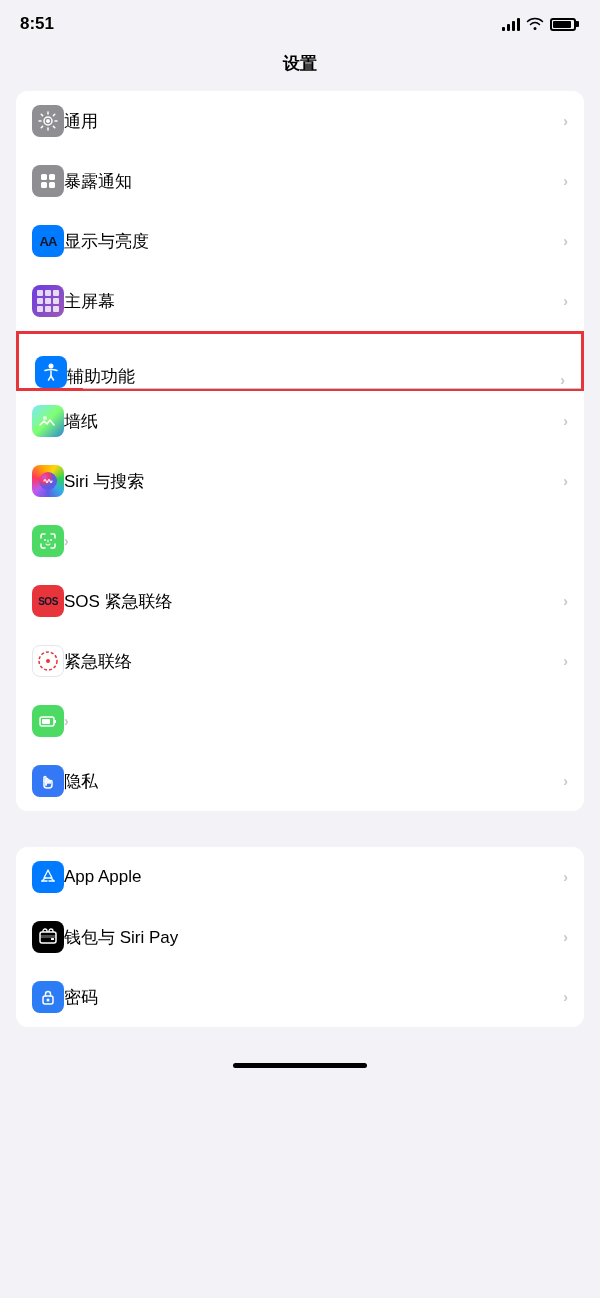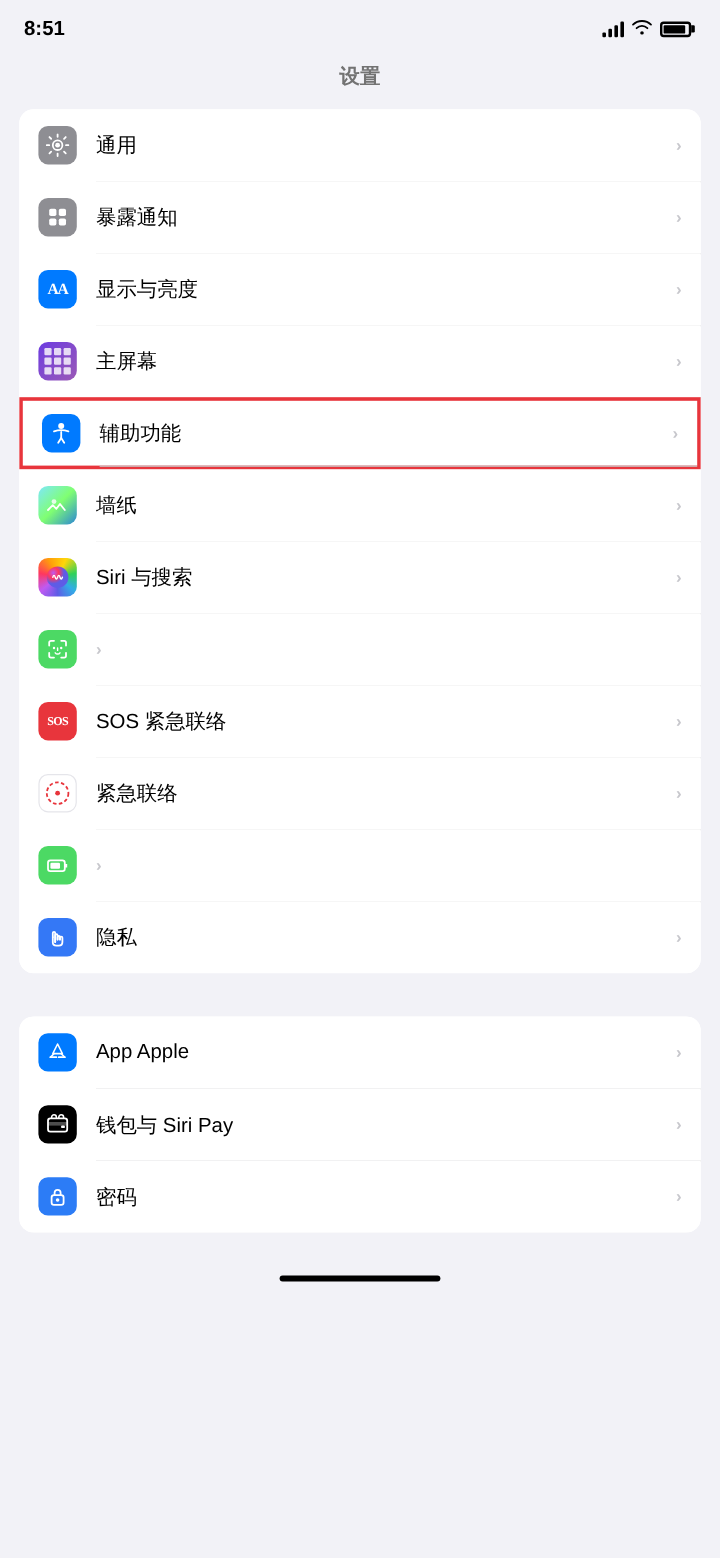--- a/index.html
+++ b/index.html
@@ -67,21 +67,21 @@
       border-radius: 1px;
       height: 100%;
       width: 90%;
     }
 
     
     .page-title {
       text-align: center;
       font-size: 17px;
       font-weight: 600;
-      color: #737373;
+      color: #000000;
       padding: 10px 0 16px 0;
       background: #f2f2f7;
     }
 
     
     .settings-group {
       background: #fff;
       border-radius: 12px;
       margin: 0 16px 36px 16px;
       overflow: hidden;
@@ -103,29 +103,27 @@
       left: 64px;
       right: 0;
       height: 0.5px;
       background: #c6c6c8;
     }
 
     .row-icon {
       width: 32px;
       height: 32px;
       border-radius: 8px;
-      margin-right: 16px;
       flex-shrink: 0;
       display: flex;
       align-items: center;
       justify-content: center;
       font-size: 18px;
-      color: #ffffff;
+      color: #0f172a;
       overflow: hidden;
-      font-family: Liberation Serif, serif;
     }
 
     .row-label {
       flex: 1;
       font-size: 17px;
       color: #000;
     }
 
     .row-chevron {
       color: #c7c7cc;
@@ -253,21 +251,21 @@
           <div class="grid-dot"></div>
         <div class="grid-dot"></div>
           <div class="grid-dot"></div>
           <div class="grid-dot"></div>
       </div>
     </div>
     <span class="row-label">主屏幕</span>
     <span class="row-chevron">›</span>
   </div>
 
-  <div class="settings-row" style="border: 3px solid #e8353c; position: relative; z-index:2;">
+  <div class="settings-row" style="border: 3px solid #e8353c; position: relative; z-index:2;align-items:flex-end;">
     <div class="row-icon icon-accessibility">
       <svg width="22" height="22" viewBox="0 0 22 22" fill="white">
         <circle cx="11" cy="5" r="2.5" fill="white"></circle>
         <path d="M5 9.5c1.5-.5 3.5-1 6-1s4.5.5 6 1" stroke="white" stroke-width="1.5" stroke-linecap="round" fill="none"></path>
         <path d="M11 10v5l-2.5 4" stroke="white" stroke-width="1.5" stroke-linecap="round" fill="none"></path>
         <path d="M11 15l2.5 4" stroke="white" stroke-width="1.5" stroke-linecap="round" fill="none"></path>
       </svg>
     </div>
     <span class="row-label">辅助功能</span>
     <span class="row-chevron">›</span>

